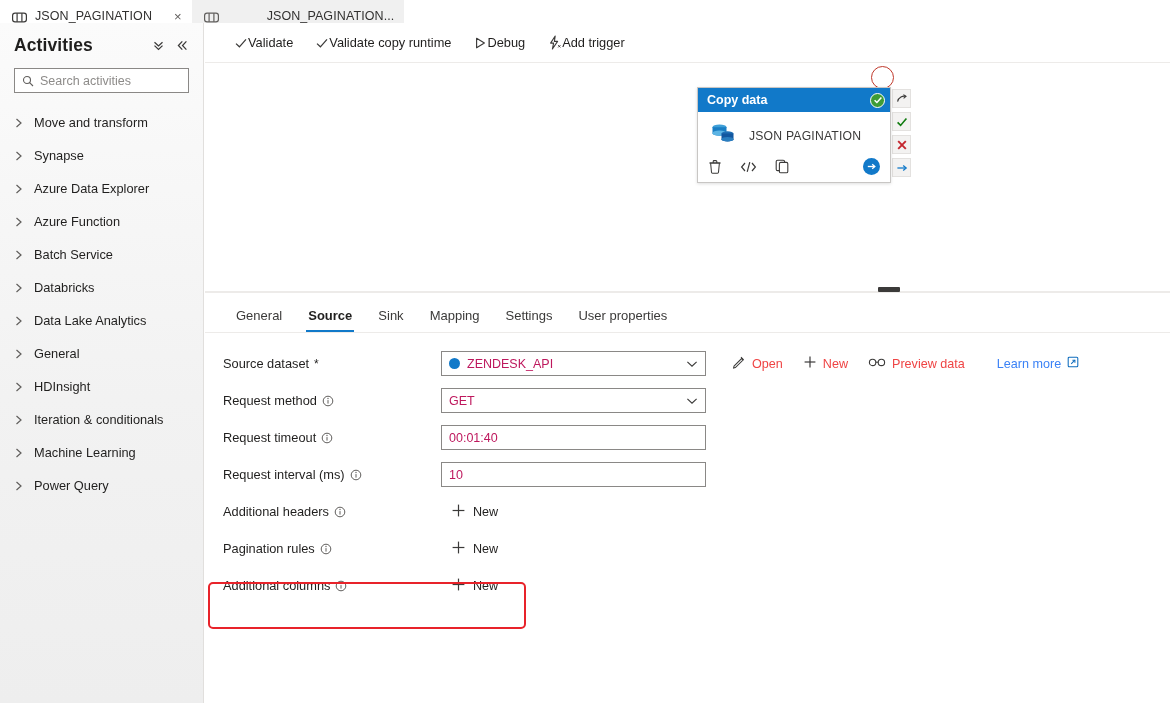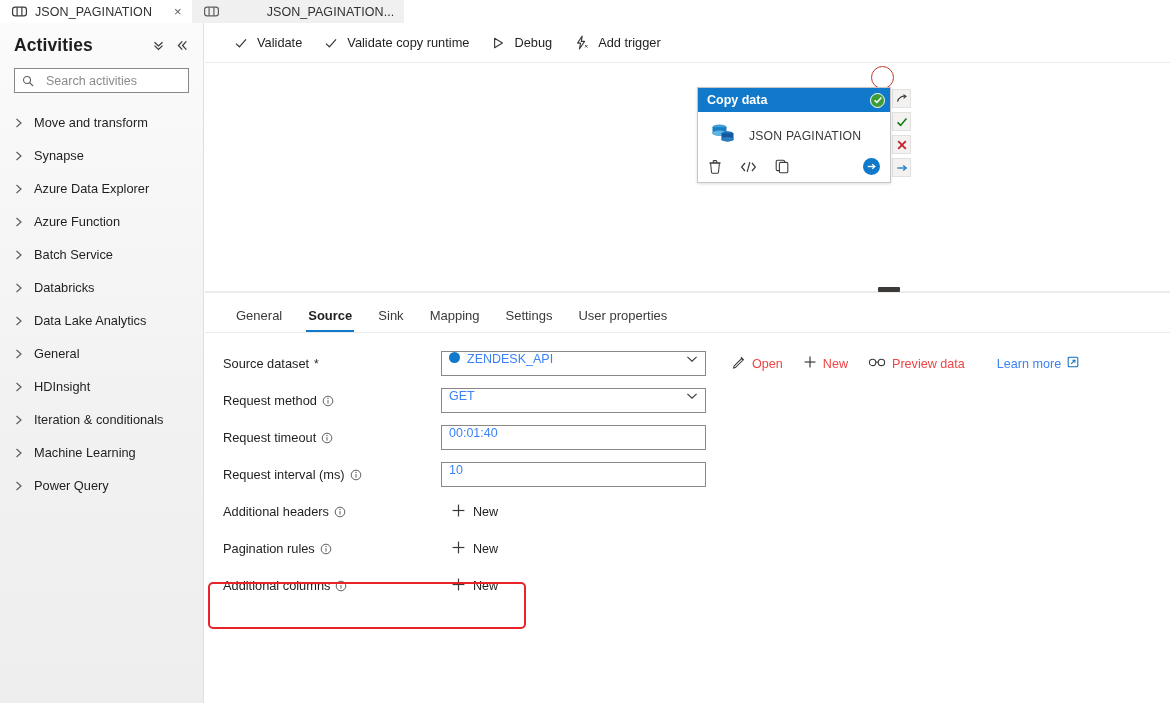--- a/index.html
+++ b/index.html
@@ -12,21 +12,21 @@
   }
   #app { position: relative; width: 1170px; height: 703px; }
 
   
   .tabstrip {
     position: absolute; left: 0; top: 0; width: 1170px; height: 23px;
     background: #ffffff;
     display: flex; align-items: stretch;
   }
   .tab {
-    display: flex; align-items: center; gap: 8px;
+    display: flex; align-items: flex-end; gap: 8px;
     padding: 0 10px 0 12px; height: 23px;
     font-size: 12.5px; color: #323130; white-space: nowrap;
     cursor: pointer;
   }
   .tab.active { background: #ffffff; }
   .tab.inactive { background: #f0f0f0; gap: 48px; }
   .tab .tabicon { display: inline-flex; align-items: center; flex: 0 0 auto; }
   .tab .tabtext { letter-spacing: .1px; }
   .tab-close {
     font-size: 13px; color: #605e5c; margin-left: 14px; line-height: 1;
@@ -43,21 +43,21 @@
     display: flex; align-items: center; justify-content: space-between;
     padding: 12px 14px 2px 14px;
   }
   .sb-title { font-size: 17.5px; font-weight: 600; color: #201f1e; letter-spacing: .1px; }
   .sb-actions { display: flex; align-items: center; gap: 11px; color: #3b3a39; }
   .sb-actions span { cursor: pointer; display:inline-flex; }
 
   .searchbox {
     margin: 10px 14px 0 14px; height: 25px;
     border: 1px solid #8a8886; background: #ffffff;
-    display: flex; align-items: center; gap: 12px; padding: 0 7px;
+    display: flex; align-items: center; gap: 6px; padding: 0 7px;
   }
   .searchbox .si { flex: 0 0 auto; display: inline-flex; }
   .searchbox input {
     border: 0; outline: 0; font-size: 12.5px; color: #3b3a39;
     font-family: "Liberation Sans", sans-serif; background: transparent; width: 100%;
   }
   .searchbox input::placeholder { color: #8d8b89; }
 
   .sb-list { margin-top: 13px; }
   .sb-item {
@@ -67,21 +67,21 @@
   }
   .chev { flex: 0 0 auto; display: inline-flex; }
 
   
   .toolbar {
     position: absolute; left: 205px; top: 23px; width: 965px; height: 40px;
     background: #ffffff; border-bottom: 1px solid #edebe9;
     display: flex; align-items: center; padding-left: 18px; gap: 0;
   }
   .tb-btn {
-    display: flex; align-items: center; gap: 9px;
+    display: flex; align-items: center; gap: 0;
     height: 30px; padding: 0 11px; cursor: pointer;
     font-size: 12.8px; color: #201f1e; white-space: nowrap;
   }
   .tb-btn .ic { flex: 0 0 auto; display: inline-flex; }
 
   
   .canvas {
     position: absolute; left: 205px; top: 64px; width: 965px; height: 228px;
     background: #ffffff;
   }
@@ -158,22 +158,22 @@
   .flabel {
     width: 218px; flex: 0 0 218px; font-size: 12.8px; color: #201f1e;
     display: flex; align-items: center; gap: 5px;
   }
   .req { color: #201f1e; font-size: 12px; }
   .infoi { display: inline-flex; cursor: pointer; }
 
   .ctl { width: 265px; flex: 0 0 265px; }
   .sel-ctl, .txt-ctl {
     height: 25px; border: 1px solid #8a8886; background: #ffffff;
-    display: flex; align-items: flex-start; padding: 0 7px; gap: 7px;
-    font-size: 12.5px; color: #3b82f6; cursor: pointer;
+    display: flex; align-items: center; padding: 0 7px; gap: 7px;
+    font-size: 12.5px; color: #be185d; cursor: pointer;
   }
   .txt-ctl { cursor: text; }
   .sel-ctl .val { flex: 1 1 auto; }
   .blue-dot { width: 11px; height: 11px; border-radius: 50%; background: #1179c9; flex:0 0 auto;}
 
   .linkrow { display: flex; align-items: center; gap: 0; margin-left: 16px; }
   .lbtn {
     display: flex; align-items: center; gap: 6px; padding: 0 10px; height: 26px;
     font-size: 12.6px; color: #ef4444; cursor: pointer; white-space: nowrap;
   }

